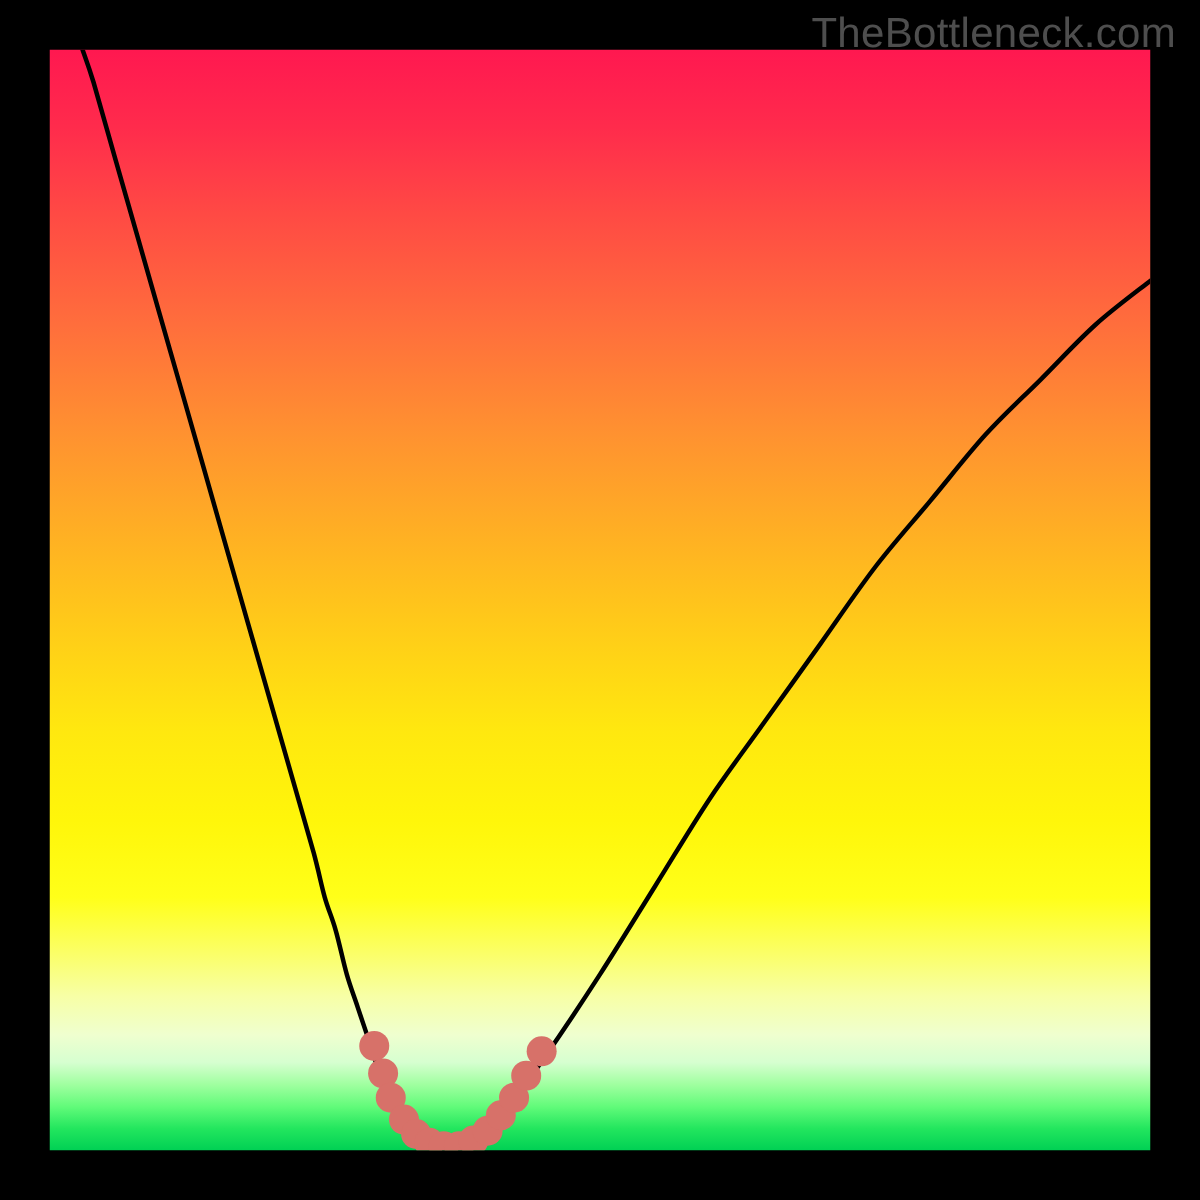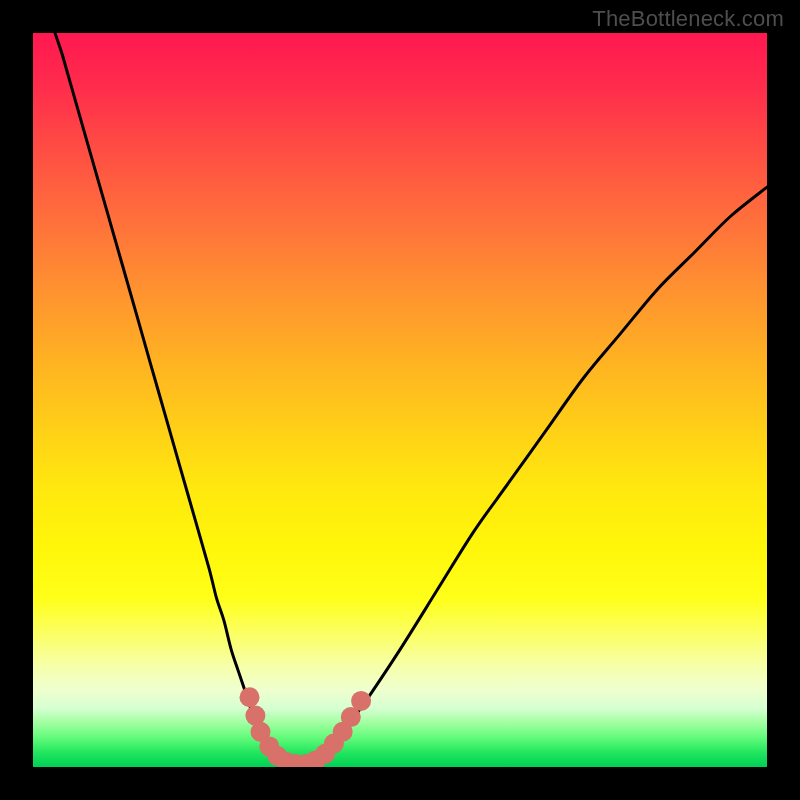--- a/index.html
+++ b/index.html
@@ -53,21 +53,21 @@
       #62fb7a 96%,
       #23e65e 98%,
       #00d054 100%
     );
   }
   .watermark {
     position: absolute;
     top: 6px;
     right: 16px;
     color: #4e4e4e;
-    font-size: 22px;
+    font-size: 28px;
     letter-spacing: 0.2px;
     font-weight: 500;
   }
   svg.curve {
     position: absolute;
     left: 0;
     top: 0;
     width: 734px;
     height: 734px;
   }

